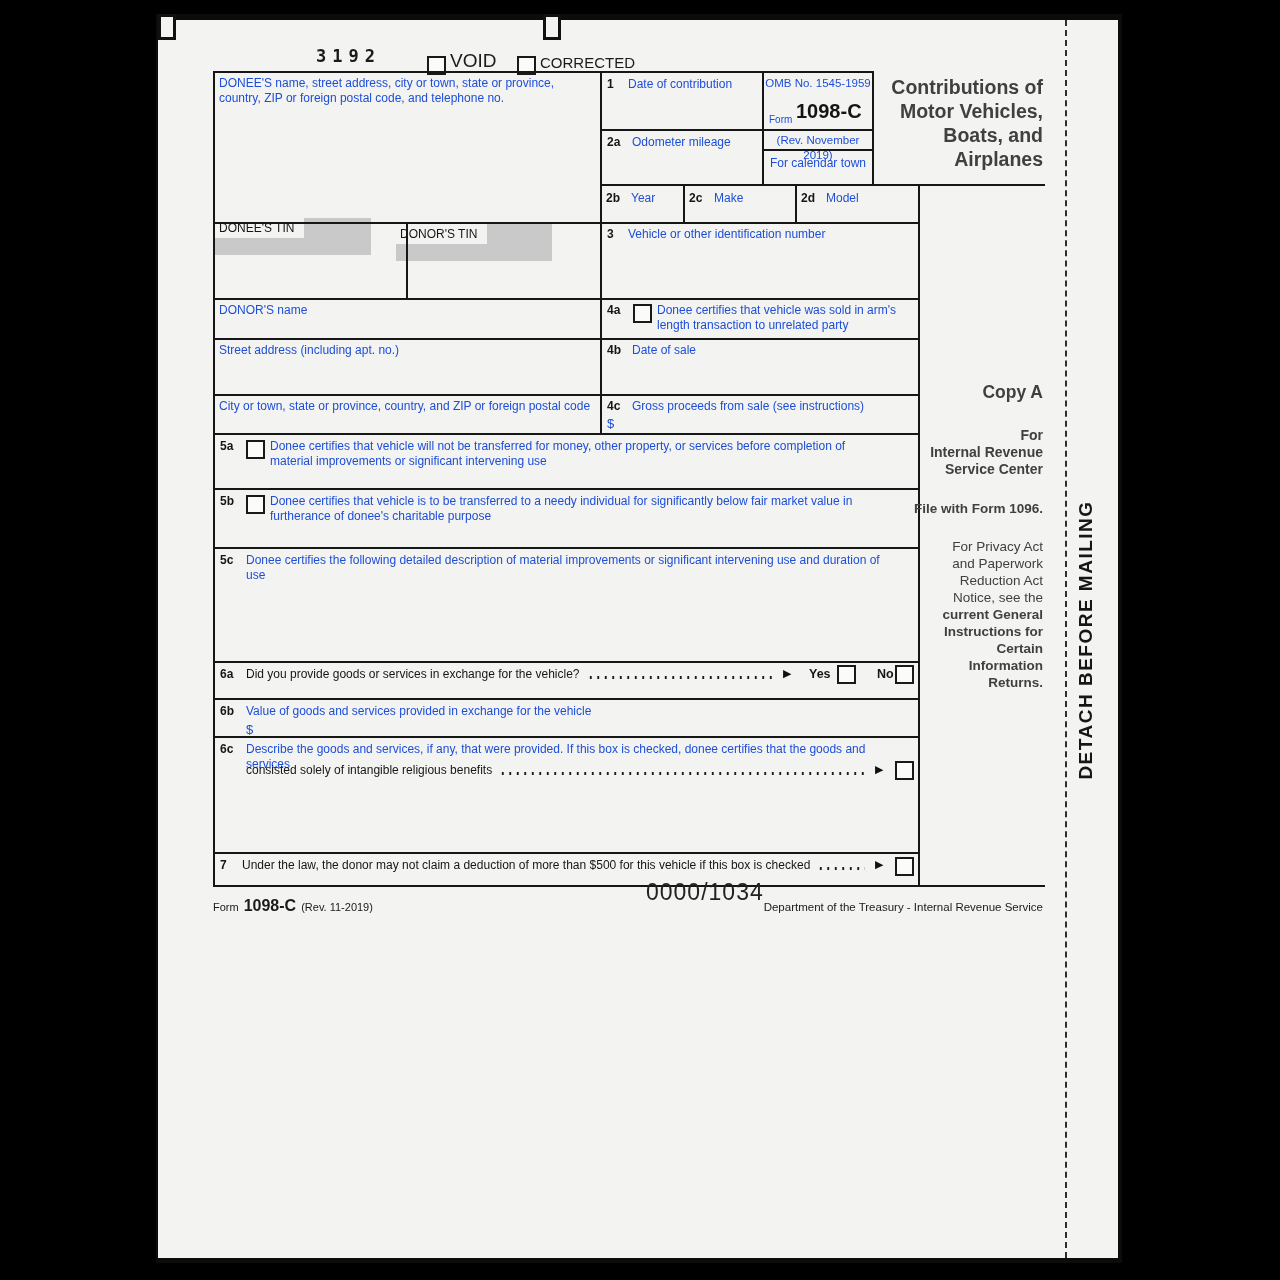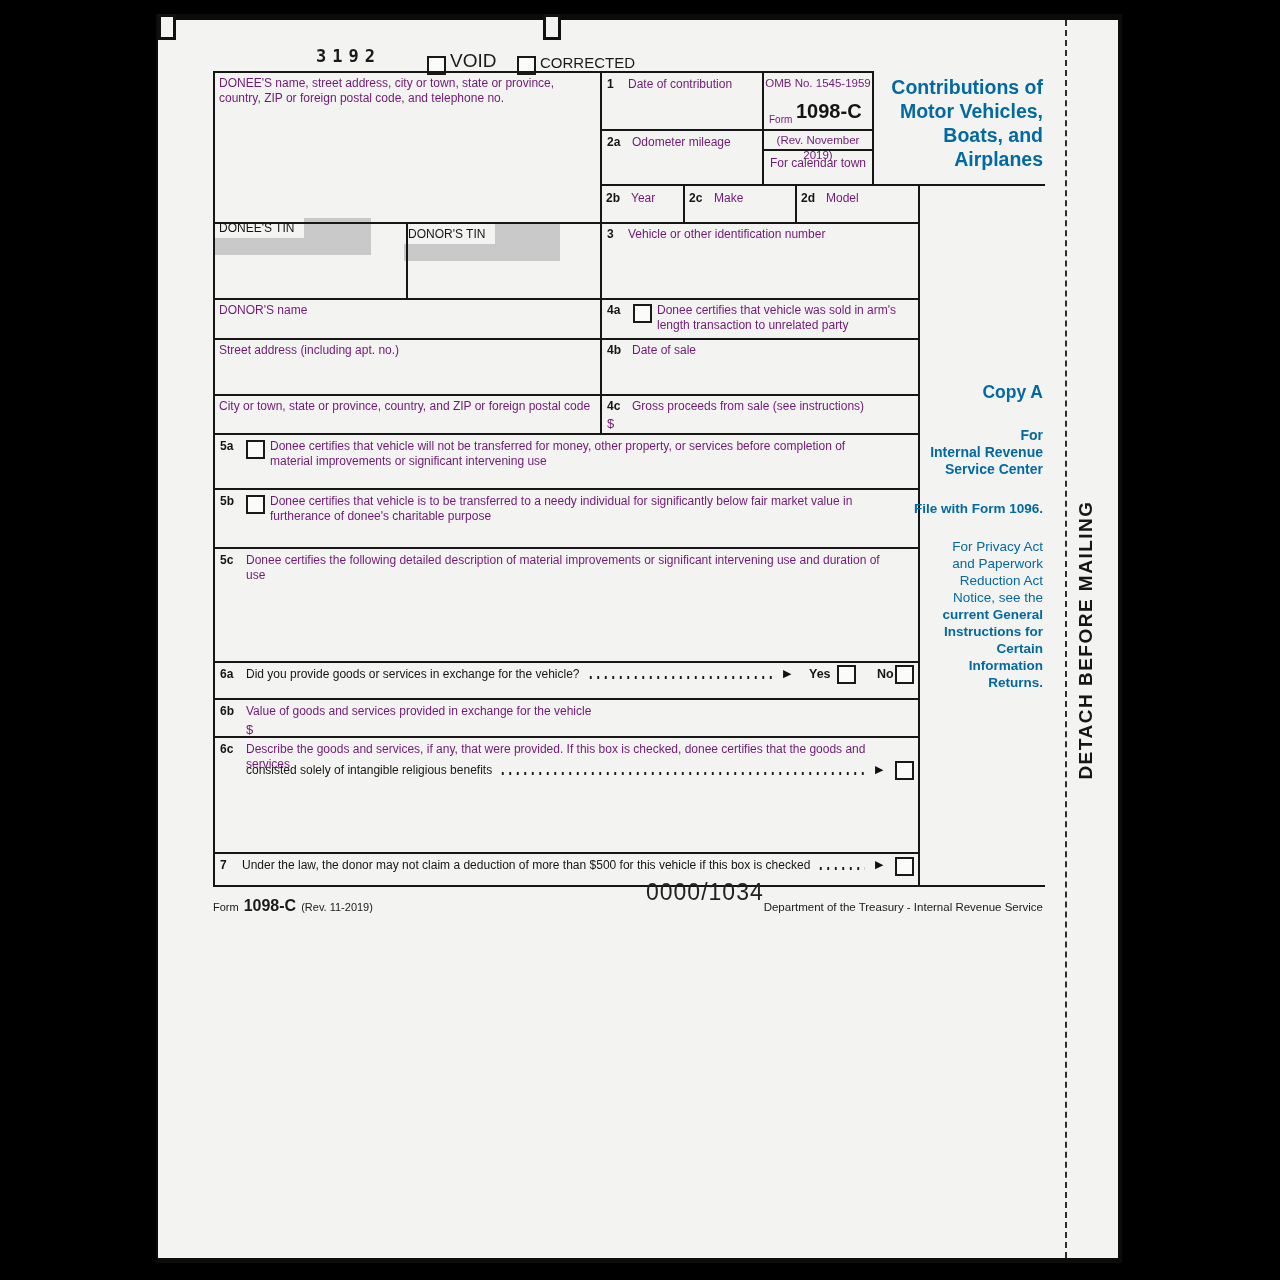--- a/index.html
+++ b/index.html
@@ -3,33 +3,33 @@
 <meta charset="utf-8">
 <style>
   html,body{margin:0;padding:0;background:#000;width:1280px;height:1280px;position:relative;
     font-family:"Liberation Sans",sans-serif;color:#1a1a1a;}
   .abs{position:absolute;}
   .page{position:absolute;left:156px;top:14px;width:966px;height:1249px;background:#f3f3f1;}
   .edge{position:absolute;background:#0c0c0c;}
   .regmark{position:absolute;width:12px;height:20px;background:#f3f3f1;border:3px solid #111;}
   .hl{position:absolute;height:2px;background:#161616;}
   .vl{position:absolute;width:2px;background:#161616;}
-  .lbl{position:absolute;font-size:12px;line-height:15px;color:#701a75;}
+  .lbl{position:absolute;font-size:12px;line-height:15px;color:#1d4ed8;}
   .num{position:absolute;font-size:12px;line-height:15px;font-weight:bold;color:#161616;}
   .cb{position:absolute;width:15px;height:15px;border:2px solid #191919;background:#fbfbfa;}
   .big{font-weight:bold;}
   .shade{position:absolute;background:#c9c9c9;}
   .chip{position:absolute;left:0;top:0;background:#f3f3f1;padding:3px 10px 3px 4px;font-size:12px;color:#161616;}
   .leader-row{position:absolute;display:flex;align-items:baseline;}
   .leader-row .txt{font-size:12px;white-space:nowrap;color:#161616;}
   .dots{flex:1;height:3px;margin:0 5px 2px 7px;align-self:flex-end;
     background-image:radial-gradient(circle,#1a1a1a 1.15px,rgba(0,0,0,0) 1.35px);
     background-size:7.5px 3px;background-repeat:repeat-x;background-position:0 50%;}
   .arrow{position:absolute;font-size:11px;color:#111;}
-  .rt{position:absolute;text-align:right;white-space:pre-line;color:#0369a1;}
+  .rt{position:absolute;text-align:right;white-space:pre-line;color:#404040;}
   .dashline{position:absolute;border-left:2px dashed #2e2e2e;width:0;}
   .detach{position:absolute;left:732px;top:613px;width:400px;height:26px;transform:rotate(-90deg);
     text-align:center;font-size:19px;font-weight:bold;letter-spacing:1.5px;color:#161616;}
   .ocr{font-family:"DejaVu Sans Mono",monospace;}
 </style>
 </head>
 <body>
 
 <div class="page">
 
@@ -43,21 +43,21 @@
 
   <div class="abs ocr" style="left:160px;top:32px;font-size:17px;font-weight:bold;letter-spacing:6px;color:#1a1a1a">3192</div>
   <div class="cb" style="left:271px;top:42px"></div>
   <div class="abs" style="left:294px;top:36px;font-size:19px">VOID</div>
   <div class="cb" style="left:361px;top:42px"></div>
   <div class="abs" style="left:384px;top:40px;font-size:15px">CORRECTED</div>
 
   <div class="shade" style="left:59px;top:204px;width:156px;height:37px">
     <div class="chip">DONEE'S TIN</div>
   </div>
-  <div class="shade" style="left:248px;top:210px;width:156px;height:37px">
+  <div class="shade" style="left:240px;top:210px;width:156px;height:37px">
     <div class="chip">DONOR'S TIN</div>
   </div>
 
   <div class="hl" style="left:57px;top:57px;width:661px"></div>
   <div class="hl" style="left:444px;top:115px;width:274px"></div>
   <div class="hl" style="left:606px;top:135px;width:112px"></div>
   <div class="hl" style="left:444px;top:170px;width:445px"></div>
   <div class="hl" style="left:57px;top:208px;width:707px"></div>
   <div class="hl" style="left:57px;top:284px;width:707px"></div>
   <div class="hl" style="left:57px;top:324px;width:707px"></div>

